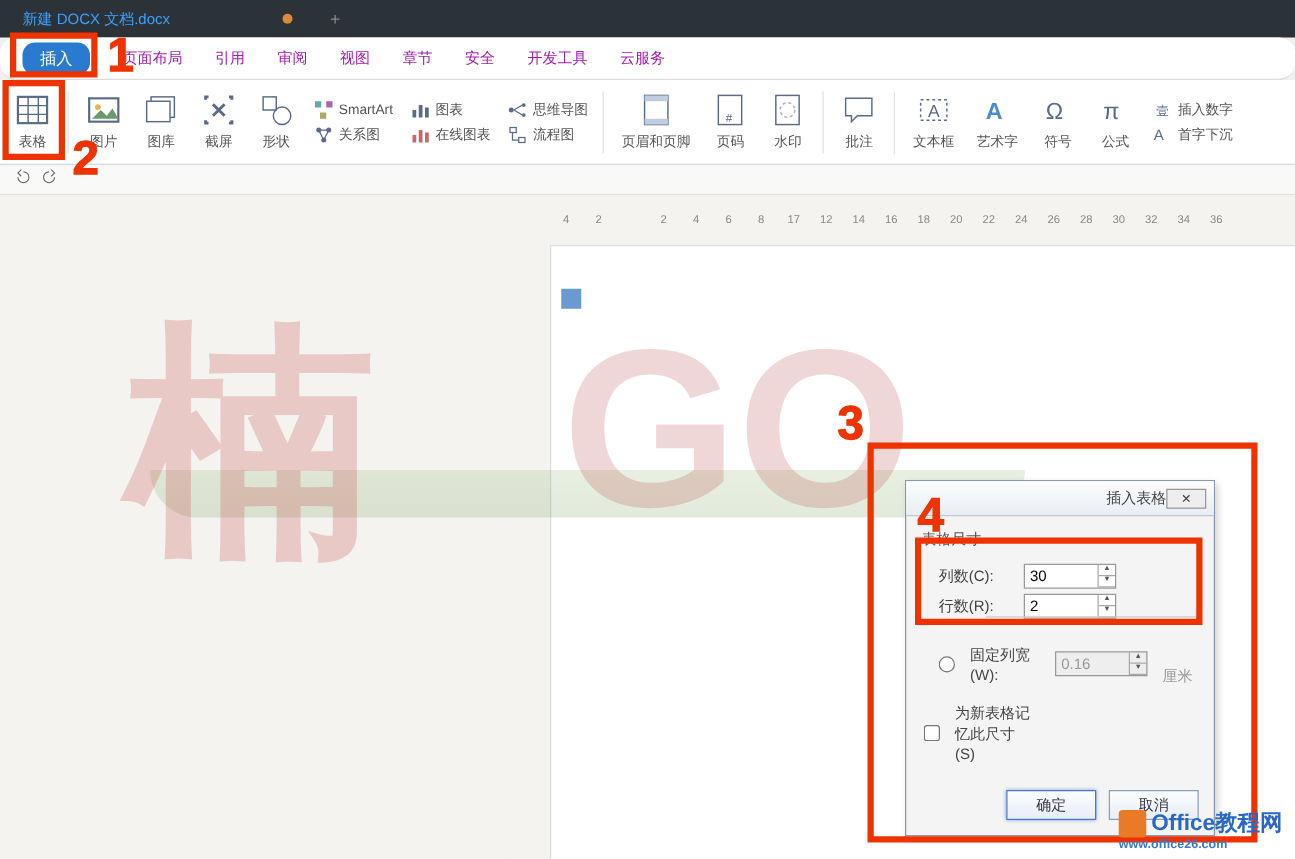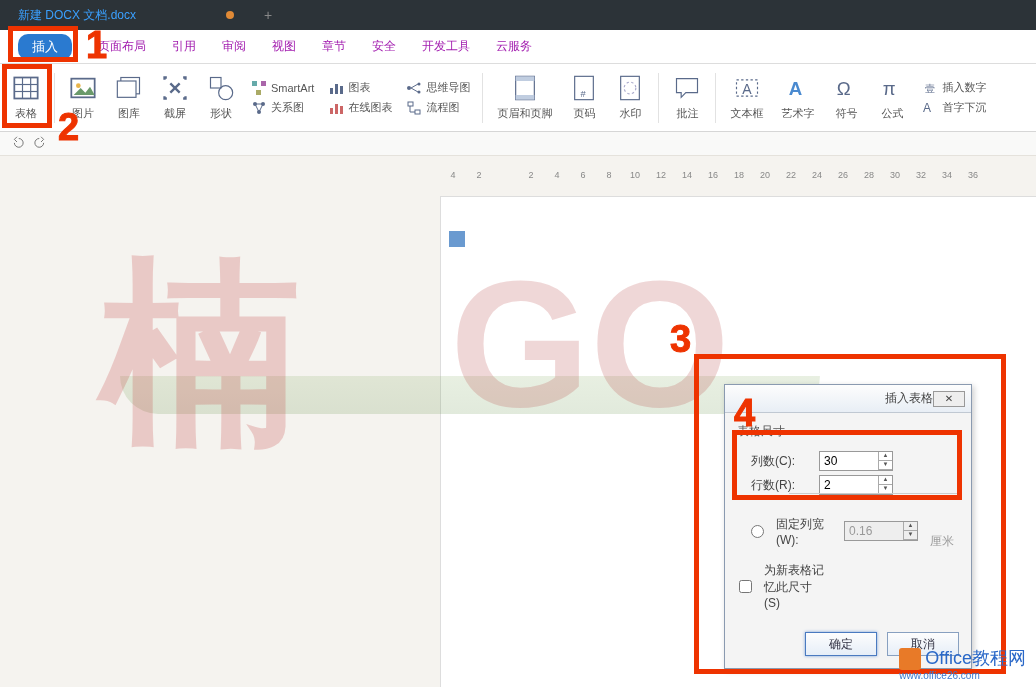--- a/index.html
+++ b/index.html
@@ -3,21 +3,21 @@
   <meta charset="utf-8">
   <style>
     * { box-sizing: border-box; margin: 0; padding: 0; font-family: "Microsoft YaHei", sans-serif; }
     body { width: 1036px; height: 687px; background: #f0f0f0; position: relative; overflow: hidden; }
 
     .titlebar { height: 30px; background: #2c3338; display: flex; align-items: center; padding: 0 8px; }
     .tab { color: #3aa0ff; font-size: 12px; padding: 0 10px; }
     .tab-dirty { width: 8px; height: 8px; background: #e08a36; border-radius: 50%; margin-left: 80px; }
     .tab-plus { color: #888; margin-left: 30px; font-size: 14px; }
 
-    .menubar { height: 34px; background: #fff; display: flex; align-items: center; gap: 26px; padding-left: 18px; border-bottom: 1px solid #ddd; }
+    .menubar { height: 34px; background: #fff; display: flex; align-items: center; gap: 26px; padding-left: 18px; border-bottom: 1px solid #ddd; border-radius: 13px; }
     .mb-btn { background: #2a7ad0; color: #fff; padding: 4px 14px; border-radius: 10px; font-size: 13px; }
     .mb-item { font-size: 12px; color: #a21caf; cursor: pointer; }
 
     .ribbon { height: 68px; background: #fff; display: flex; align-items: center; padding: 0 6px; gap: 6px; border-bottom: 1px solid #d6d6d6; }
     .rgrp { display: flex; flex-direction: column; align-items: center; justify-content: center; gap: 4px; padding: 2px 6px; }
     .rgrp .ico { width: 28px; height: 28px; display: flex; align-items: center; justify-content: center; color: #5a6a8a; }
     .rgrp .lbl { font-size: 11px; color: #555; }
     .sep { width: 1px; height: 50px; background: #e2e2e2; margin: 0 2px; }
     .rmini { display: flex; flex-direction: column; gap: 4px; padding: 2px 4px; }
     .rmini .row { display: flex; align-items: center; gap: 4px; font-size: 11px; color: #555; }
@@ -63,21 +63,21 @@
     .spin { width: 74px; height: 20px; border:1px solid #999; background:#fff; display:flex; align-items:center; padding:0 4px; position:relative; }
     .spin .sb { position:absolute; right:0; top:0; width:14px; height:100%; border-left:1px solid #aaa; display:flex; flex-direction:column; }
     .spin .sb div { flex:1; font-size:6px; text-align:center; color:#555; border-bottom:1px solid #aaa; }
     .spin.disabled { background:#eee; color:#999; }
     .radio, .check { margin-right:4px; }
     .unit { color:#999; margin-left:4px;margin-top:21px; }
     .dlg-btns { display:flex; justify-content:flex-end; gap:10px; padding: 8px 12px 12px; }
     .dlg-btn { width: 72px; height: 24px; border:1px solid #88a0c0; background:linear-gradient(#fdfdfd,#e6eef8); display:flex; align-items:center; justify-content:center; color:#334; cursor:pointer; }
     .dlg-btn.primary { border-color:#4a7ac0; box-shadow:0 0 3px #7aa0d8; }
 
-    .footer-logo { position:absolute; bottom:6px; right:10px; font-size:18px; font-weight:normal; color:#2a68c8;margin-left:28px; }
+    .footer-logo { position:absolute; bottom:6px; right:10px; font-size:18px; font-weight:bold; color:#2a68c8;margin-left:28px; }
     .footer-logo small { font-size:10px; display:block; color:#3a78d0; }
     .footer-ico { display:inline-block; width:22px; height:22px; background:#e87a28; border-radius:3px; margin-right:4px; vertical-align:middle; }
   </style>
 </head>
 <body>
 
 <div class="titlebar">
   <span class="tab">新建 DOCX 文档.docx</span>
   <span class="tab-dirty"></span>
   <span class="tab-plus">+</span>
@@ -303,21 +303,21 @@
 
 <div class="canvas">
   <div class="ruler">
     <span>4</span>
       <span>2</span>
       <span></span>
       <span>2</span>
       <span>4</span>
       <span>6</span>
       <span>8</span>
-      <span>10</span>
+      <span>17</span>
       <span>12</span>
       <span>14</span>
       <span>16</span>
       <span>18</span>
       <span>20</span>
       <span>22</span>
       <span>24</span>
       <span>26</span>
       <span>28</span>
       <span>30</span>

